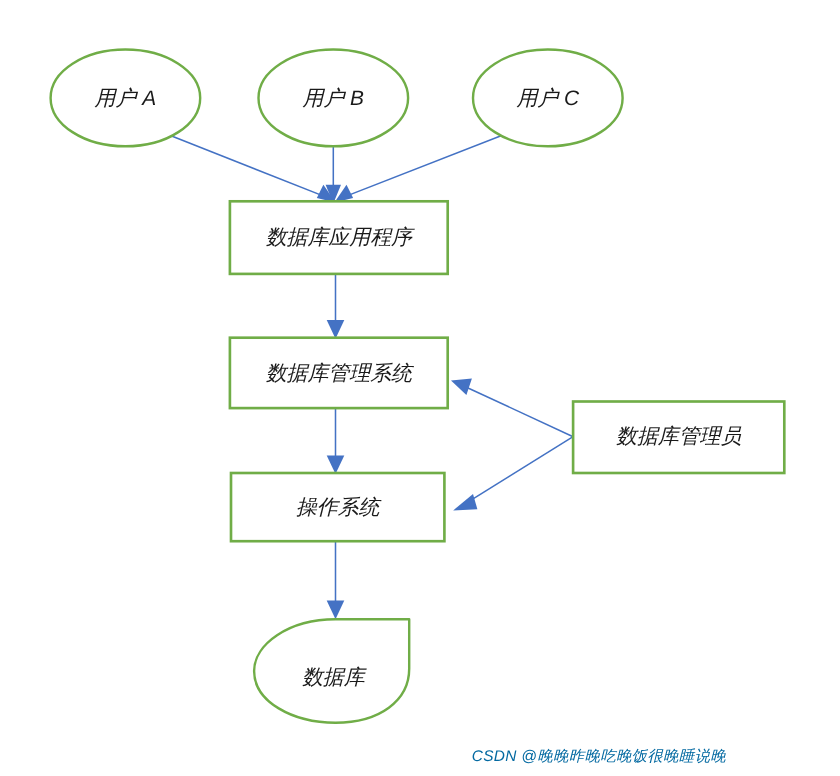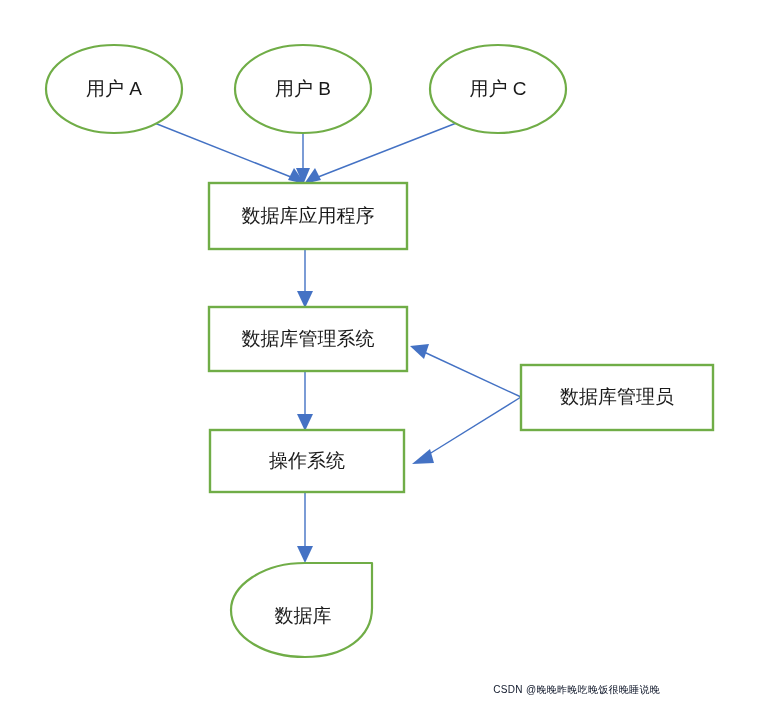--- a/index.html
+++ b/index.html
@@ -11,20 +11,21 @@
     width: 764px;
     height: 705px;
     font-family: "Liberation Sans", "DejaVu Sans", sans-serif;
     overflow: hidden;
   }
   #canvas {
     position: relative;
     width: 672px;
     height: 705px;
     background: #ffffff;
+    font-style: italic;
   }
   svg.diagram {
     position: absolute;
     left: 0;
     top: 0;
     width: 764px;
     height: 705px;
   }
   .node-shape {
     fill: #ffffff;
@@ -41,22 +42,22 @@
     fill: none;
   }
   .arrow-head {
     stroke: none;
   }
   .watermark {
     position: absolute;
     right: 12px;
     bottom: 8px;
     font-family: "Liberation Sans", "DejaVu Sans", sans-serif;
-    font-size: 10px;
-    color: #0f172a;
+    font-size: 14px;
+    color: #0369a1;
     letter-spacing: 0.3px;
     user-select: none;
   }
 </style>
 </head>
 <body>
 
 <div id="canvas">
 
   <svg class="diagram" viewBox="0 0 764 705">

